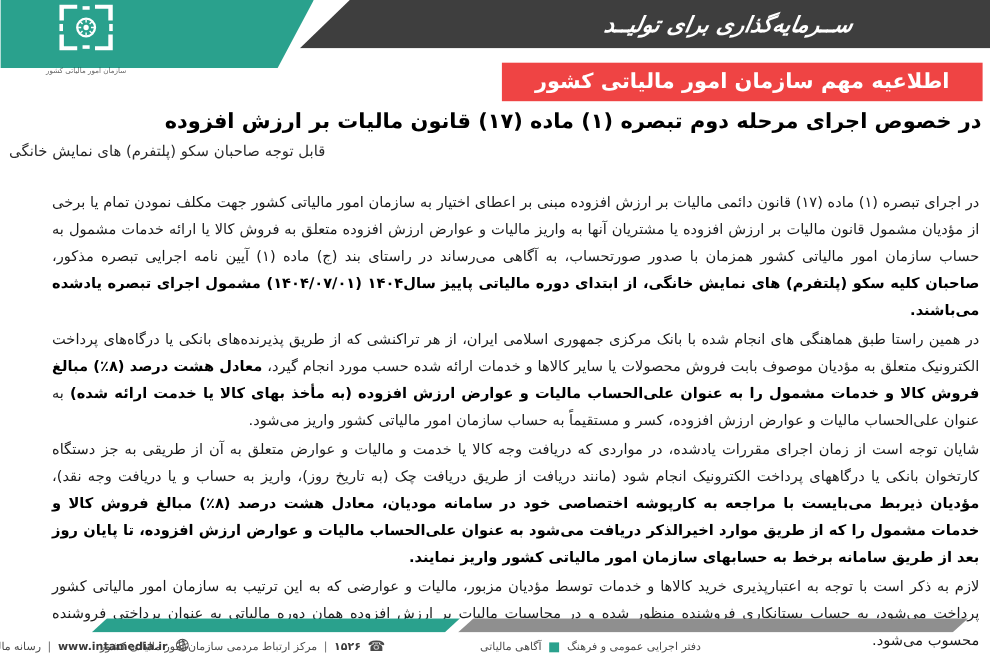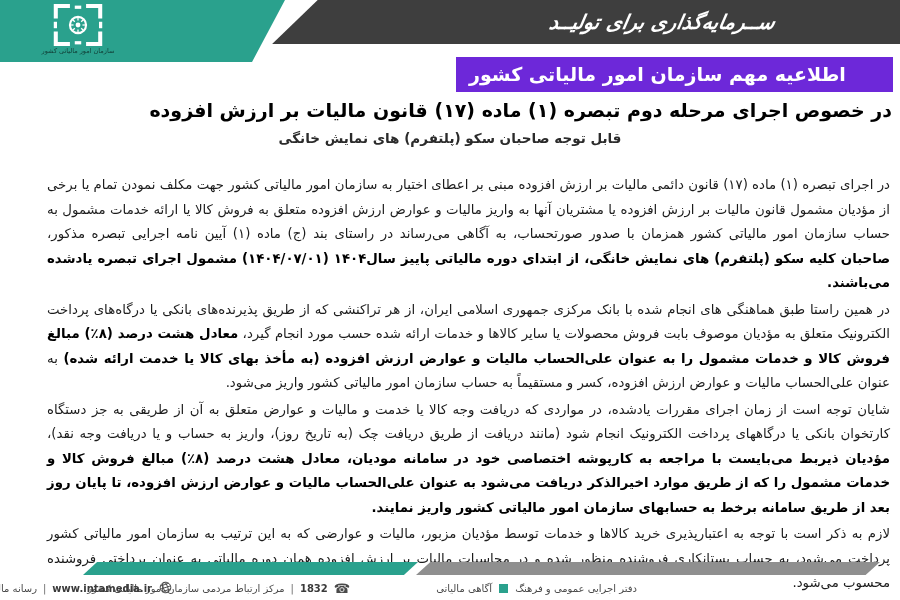--- a/index.html
+++ b/index.html
@@ -19,42 +19,42 @@
     position: absolute; top: 0; left: 258px; width: 642px; height: 44px;
     background: #3e3e3e;
     clip-path: polygon(9.3% 0, 100% 0, 100% 100%, 2.2% 100%);
   }
   .logo {
     position: absolute; top: 4px; left: 34px; width: 88px;
     text-align: center; z-index: 2;
   }
   .logo svg { display: block; margin: 0 auto; }
   .logo-caption {
-    margin-top: 1px; font-size: 6.5px; color: rgba(0,0,0,0.62);
+    margin-top: 14px; font-size: 6.5px; color: rgba(0,0,0,0.62);
     white-space: nowrap; letter-spacing: 0;
   }
   .slogan {
     position: absolute; top: 6px; left: 512px; width: 300px; height: 34px;
     color: #ffffff; font-size: 20px; font-weight: bold; font-style: italic;
     text-align: center; line-height: 32px; transform: skewX(-10deg);
     white-space: nowrap; z-index: 2;
   }
   .banner {
     position: absolute; top: 57px; left: 456px; width: 437px; height: 35px;
-    background: #6d28d9; color: #ffffff; font-size: 19px; font-weight: bold;
-    line-height: 35px; text-align: left; padding: 0 13px; white-space: nowrap;
+    background: #ef4444; color: #ffffff; font-size: 19px; font-weight: bold;
+    line-height: 35px; text-align: center; padding: 0 1px; white-space: nowrap;
   }
   .headline {
     position: absolute; top: 99px; right: 8px; left: 8px;
     text-align: right; font-size: 19px; font-weight: 800; color: #000000;
     white-space: nowrap;
   }
   .subheadline {
     position: absolute; top: 130px; right: 8px; left: 8px;
-    text-align: center; font-size: 13.5px; font-weight: bold; color: #2b2b2b;
+    text-align: left; font-size: 13.5px; font-weight: normal; color: #2b2b2b;
   }
   
   .body-text {
     position: absolute; top: 171px; right: 8px; left: 45px;
     direction: rtl; text-align: justify;
     font-size: 13.3px; line-height: 24.5px; color: #1b1b1b;
   }
   .body-text p { margin: 2px; }
   .body-text .b { font-weight: bold; color: #000; }
   
@@ -141,21 +141,21 @@
   <div class="fbar-gray"></div>
 
   <div class="f-item f-office">
     <span>دفتر اجرایی عمومی و فرهنگ</span>
     <span class="teal-square"></span>
     <span>آگاهی مالیاتی</span>
   </div>
 
   <div class="f-item f-phone">
     <span class="phone-glyph">☎</span>
-    <span class="f-bold">1832</span>
+    <span class="f-bold">۱۵۲۶</span>
     <span class="f-sep">|</span>
     <span>مرکز ارتباط مردمی سازمان امور مالیاتی کشور</span>
   </div>
 
   <div class="f-item f-web">
     <span>
       <svg width="15" height="15" viewBox="0 0 24 24" fill="none" stroke="#4a4a4a" stroke-width="1.4">
         <g transform="rotate(-18 12 12)">
           <circle cx="12" cy="12" r="8.5"></circle>
           <ellipse cx="12" cy="12" rx="3.6" ry="8.5"></ellipse>

